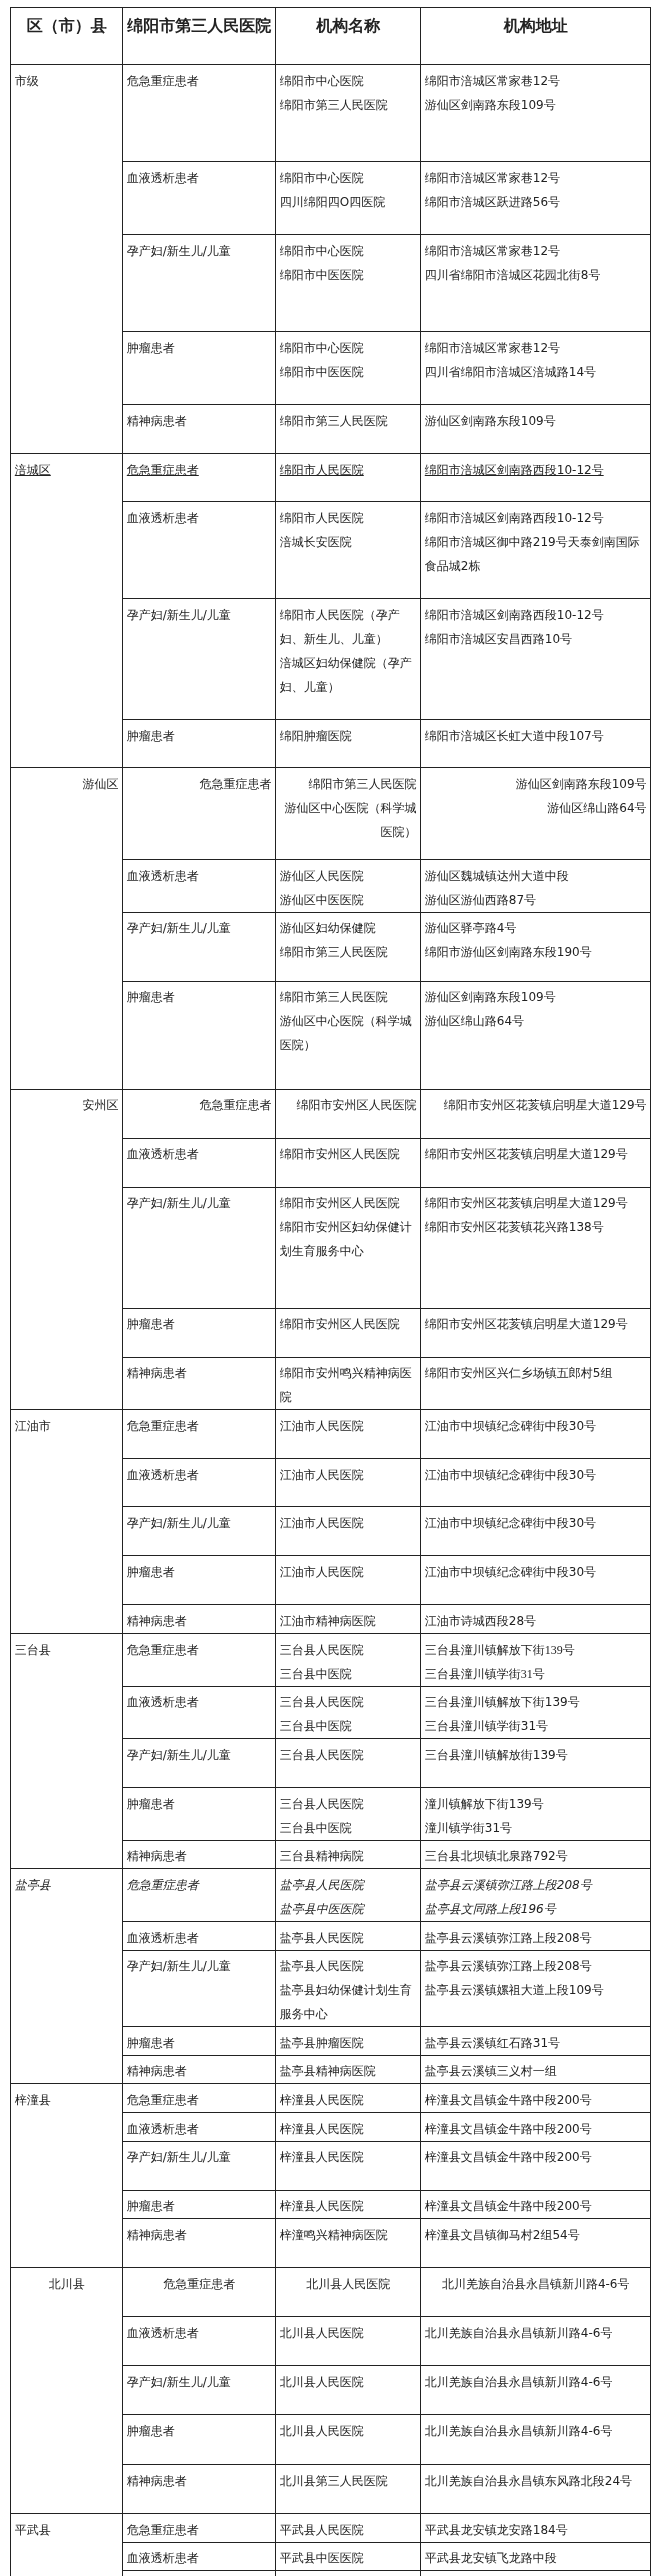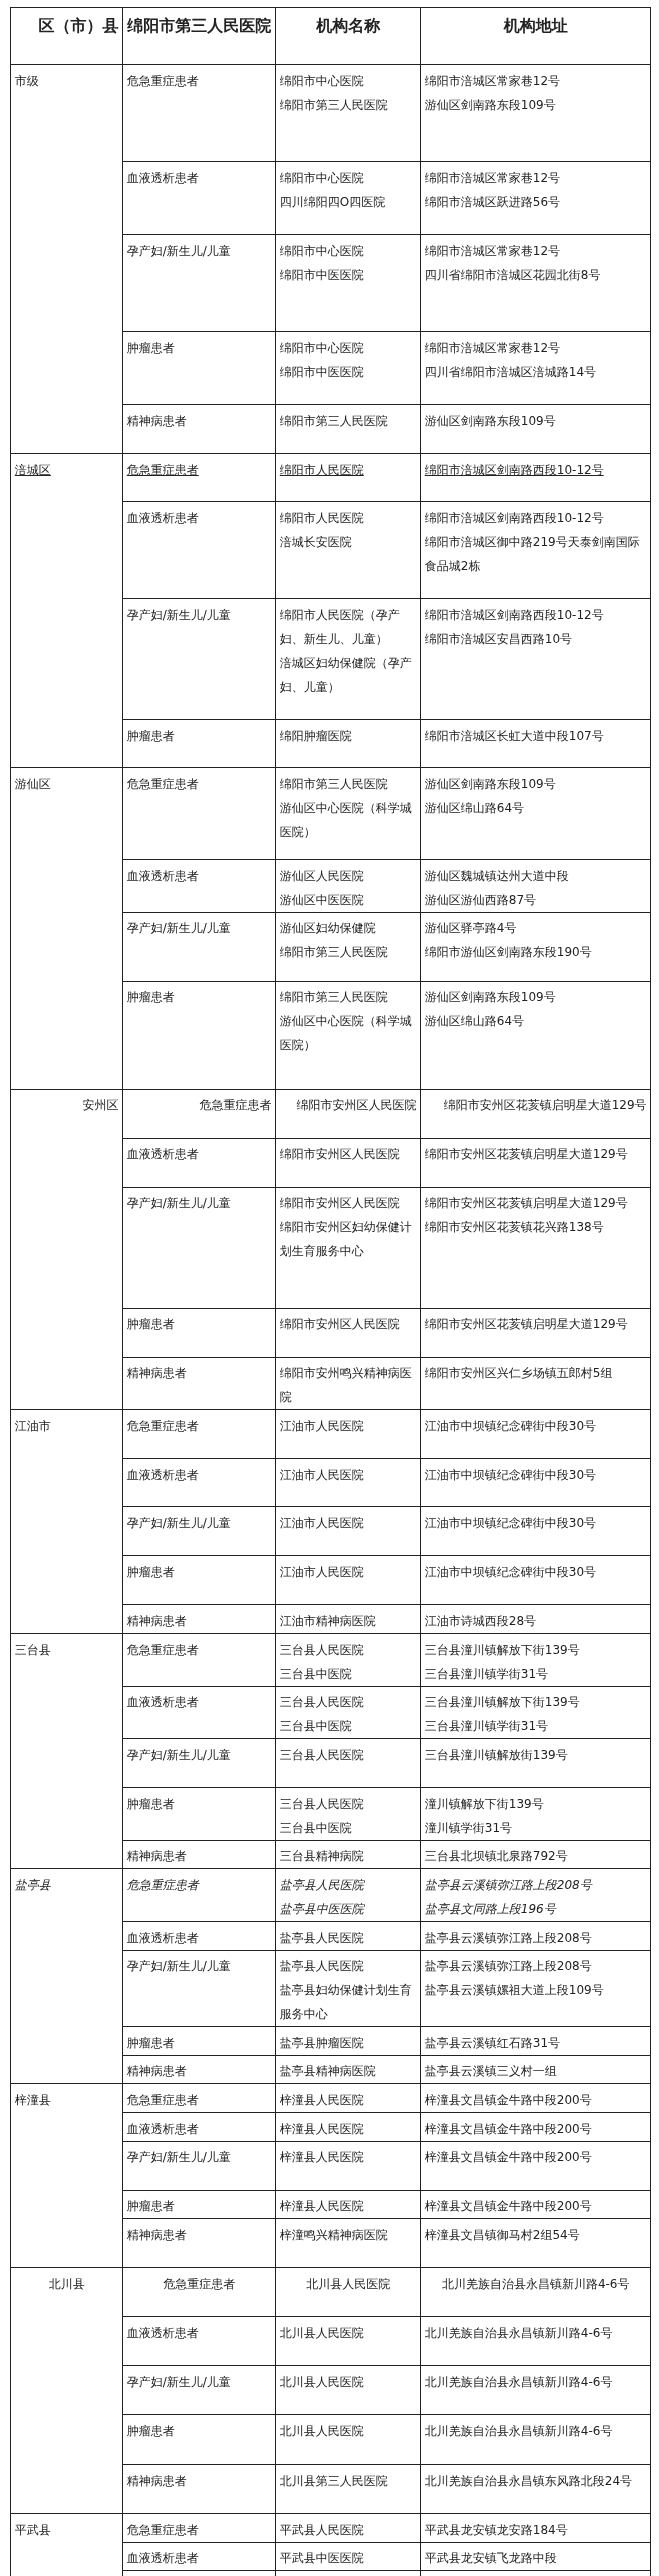--- a/index.html
+++ b/index.html
@@ -4,21 +4,21 @@
 <style>
   html, body { margin:0; padding:0; background:#ffffff; }
   body { width:659px; height:2576px; position:relative; overflow:hidden;
          font-family:"DejaVu Sans","Liberation Sans",sans-serif; color:#222; }
   table.grid { position:absolute; left:10.2px; top:7.2px; width:640px;
                border-collapse:collapse; table-layout:fixed; }
   table.grid td, table.grid th { border:0.9px solid #222; padding:3.6px 3.6px 0 3.6px;
                vertical-align:top; font-size:12px; line-height:24px; font-weight:normal;
                word-break:break-all; }
   table.grid th { font-weight:bold; font-size:16px; line-height:28px; text-align:center; padding-top:3.6px; }
-  table.grid th.first { text-align:right; }
+  table.grid th.first { text-align:center; }
   td.region { vertical-align:middle; padding-left:6px; }
   td.cell-mid { vertical-align:middle; }
   .line { display:block; }
 </style>
 </head>
 <body>
 
 <table class="grid">
   <colgroup>
     <col style="width:112px">
@@ -123,21 +123,21 @@
       </tr>
       <tr style="height: 48px;">
         <td class="cat">肿瘤患者</td>
         <td class="inst">
           <span class="line">绵阳肿瘤医院</span>
         </td>
         <td class="addr">
           <span class="line">绵阳市涪城区长虹大道中段107号</span>
         </td>
       </tr>
-      <tr style="height: 92px;">
+      <tr style="height: 92px; text-align: right;">
         <td class="region" rowspan="4">游仙区</td>
         <td class="cat cell-mid">危急重症患者</td>
         <td class="inst cell-mid">
           <span class="line">绵阳市第三人民医院</span>
           <span class="line">游仙区中心医院（科学城医院）</span>
         </td>
         <td class="addr cell-mid">
           <span class="line">游仙区剑南路东段109号</span>
           <span class="line">游仙区绵山路64号</span>
         </td>
@@ -262,21 +262,21 @@
       </tr>
       <tr style="height: 24.6px;">
         <td class="cat">精神病患者</td>
         <td class="inst">
           <span class="line">江油市精神病医院</span>
         </td>
         <td class="addr">
           <span class="line">江油市诗城西段28号</span>
         </td>
       </tr>
-      <tr style="height: 49px;">
+      <tr style="height: 49px; font-family: Liberation Serif, serif;">
         <td class="region" rowspan="5">三台县</td>
         <td class="cat cell-mid">危急重症患者</td>
         <td class="inst cell-mid">
           <span class="line">三台县人民医院</span>
           <span class="line">三台县中医院</span>
         </td>
         <td class="addr cell-mid">
           <span class="line">三台县潼川镇解放下街139号</span>
           <span class="line">三台县潼川镇学街31号</span>
         </td>

